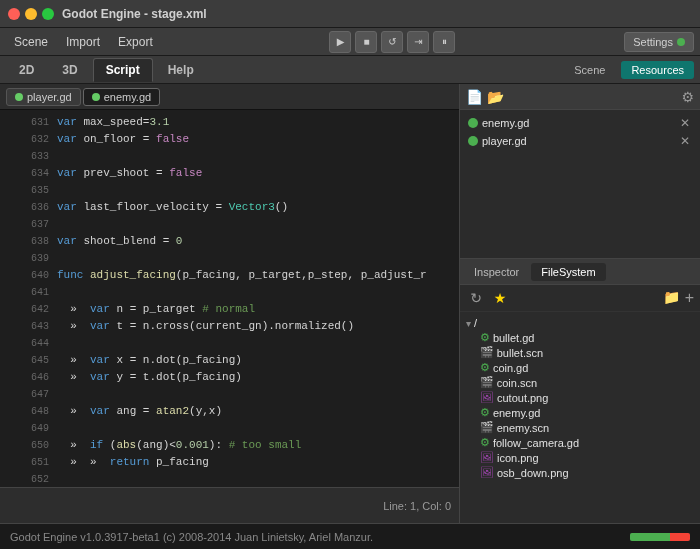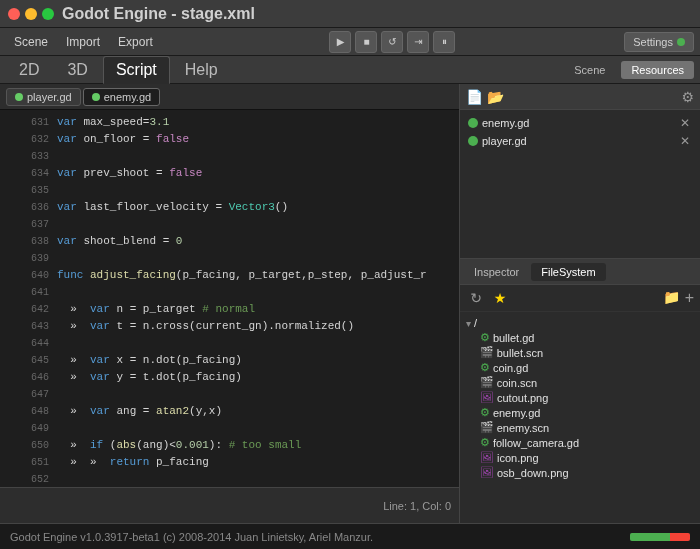--- a/index.html
+++ b/index.html
@@ -30,21 +30,21 @@
     .win-btn {
       width: 12px; height: 12px;
       border-radius: 50%;
       display: inline-block;
     }
     .win-close { background: #ff5f57; }
     .win-min { background: #febc2e; }
     .win-max { background: #28c840; }
     .title-text {
       color: #d0d0d0;
-      font-size: 16px;
+      font-size: 12px;
       font-weight: bold;
     }
 
     
     .menu-bar {
       background: #3c3c3c;
       height: 28px;
       display: flex;
       align-items: center;
       padding: 0 6px;
@@ -98,23 +98,24 @@
       align-items: center;
       padding: 0 6px;
       border-bottom: 1px solid #1a1a1a;
       justify-content: space-between;
     }
     .tab-group { display: flex; align-items: center; gap: 2px; }
     .tab {
       padding: 4px 12px;
       border-radius: 3px 3px 0 0;
       cursor: pointer;
-      font-size: 16px;
+      font-size: 12px;
       color: #bbb;
       border: 1px solid transparent;
+      font-weight: bold;
     }
     .tab.active {
       background: #2b2b2b;
       color: #fff;
       border-color: #555 #555 transparent;
     }
 
     
     .main-area {
       display: flex;
@@ -391,21 +392,21 @@
 
 <div class="tab-bar">
   <div class="tab-group">
     <div class="tab">2D</div>
     <div class="tab">3D</div>
     <div class="tab active">Script</div>
     <div class="tab">Help</div>
   </div>
   <div style="display:flex; gap:6px; margin-left: 260px;">
     <div class="res-tab" style="font-size:11px; color:#bbb; padding: 3px 10px; cursor:pointer;">Scene</div>
-    <div class="res-tab active" style="font-size:11px; background:#737373; color:#fff; padding:3px 10px; border-radius:3px; cursor:pointer;">Resources</div>
+    <div class="res-tab active" style="font-size:11px; background:#0f766e; color:#fff; padding:3px 10px; border-radius:3px; cursor:pointer;">Resources</div>
   </div>
 </div>
 
 <div class="main-area">
 
   <div class="editor-panel">
 
     <div class="editor-menu">
       <div class="editor-tab">
         <span class="tab-icon"></span>

